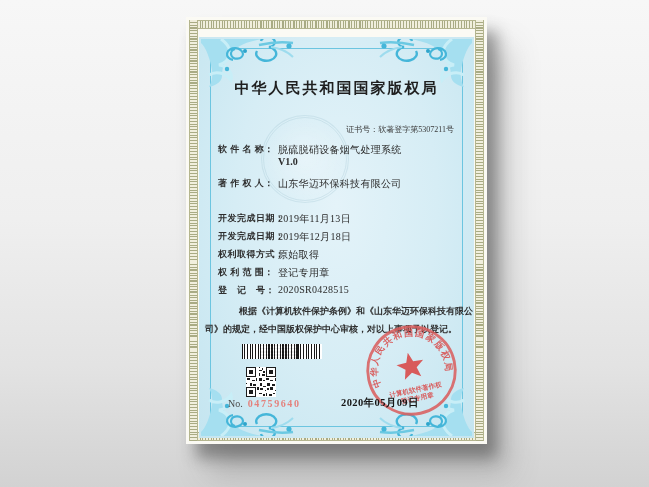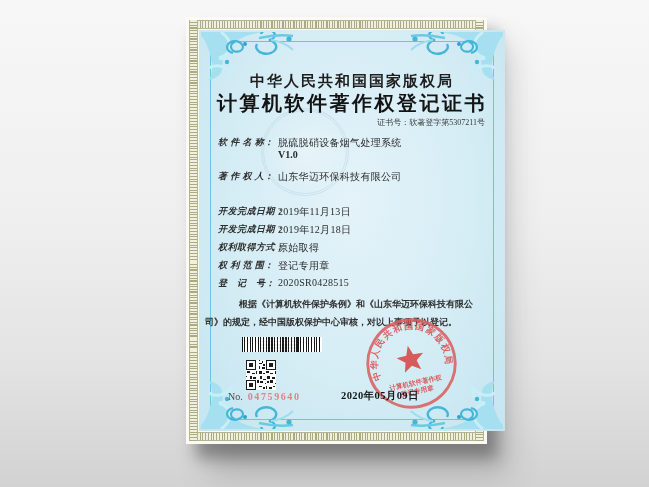--- a/index.html
+++ b/index.html
@@ -22,24 +22,23 @@
   .pb{position:absolute;background-color:#f1efdd;}
   .pb-h{left:3px;right:3px;height:9px;
     background-image:repeating-linear-gradient(90deg,#a9ab84 0 1px,rgba(0,0,0,0) 1px 2.5px,#a9ab84 2.5px 3.5px,rgba(0,0,0,0) 3.5px 5.5px);
     border-top:1px solid #b4b58e;border-bottom:1px solid #b4b58e;box-sizing:border-box;}
   .pb-v{top:3px;bottom:3px;width:9px;
     background-image:repeating-linear-gradient(0deg,#a9ab84 0 1px,rgba(0,0,0,0) 1px 2.5px,#a9ab84 2.5px 3.5px,rgba(0,0,0,0) 3.5px 5.5px);
     border-left:1px solid #b4b58e;border-right:1px solid #b4b58e;box-sizing:border-box;}
   .pb-top{top:3px;} .pb-bot{bottom:3px;} .pb-left{left:3px;} .pb-right{right:3px;}
   
   .blue{
-    position:absolute;left:13px;top:13px;width:275px;height:401px;
+    position:absolute;left:13px;top:20px;width:275px;height:401px;
     background:radial-gradient(ellipse at 50% 42%,#e4f3f9 0%,#d6edf5 52%,#c4e5f0 100%);
     overflow:hidden;
-    padding-left:31px;
   }
   .frame-line{
     position:absolute;left:11px;top:11px;right:11px;bottom:11px;
     border:1px solid #6cc5e0;pointer-events:none;
   }
   .watermark{
     position:absolute;left:62px;top:78px;width:82px;height:82px;border-radius:50%;
     border:3px double rgba(160,195,210,.30);
     background:radial-gradient(circle,rgba(255,255,255,.28) 0%,rgba(255,255,255,0) 70%);
   }
@@ -56,21 +55,21 @@
   }
   .title{
     position:absolute;left:0;right:0;top:60px;text-align:center;
     font-size:20px;font-weight:bold;color:#141414;letter-spacing:2.5px;
   }
   .certno{
     position:absolute;right:20px;top:87px;font-size:8px;color:#3a3a3a;
   }
   .certno .lbl{}
   .row{position:absolute;left:19px;height:12px;font-size:9px;color:#2e2e2e;}
-  .flabel{position:absolute;left:0;top:0;white-space:pre;font-weight:bold;letter-spacing:.5px;font-style:italic;}
+  .flabel{position:absolute;left:0;top:0;white-space:pre;font-weight:bold;letter-spacing:.5px;}
   .fvalue{position:absolute;left:60px;top:0;font-size:10px;font-weight:normal;color:#2b2b2b;white-space:nowrap;letter-spacing:.3px;}
   .version-line{position:absolute;left:79px;top:119px;font-size:10px;font-weight:bold;color:#2b2b2b;}
   .statement{
     position:absolute;left:6px;top:266px;width:268px;
     font-size:9px;line-height:17.5px;color:#2e2e2e;font-weight:bold;
     text-indent:34px;text-align:justify;
   }
   
   .barcode{
     position:absolute;left:43px;top:307px;width:80px;height:15px;background:#fff;
@@ -154,21 +153,20 @@
           <path d="M34,10 a6,5 0 1 0 8,5 a8,6 0 1 0 -10,6" stroke="#45b6d9" stroke-width="2.2"></path>
           <path d="M58,6 q18,-4 34,-2" stroke="#6cc9e2" stroke-width="2.5"></path>
           <path d="M70,8 q14,2 22,10" stroke="#9edcee" stroke-width="2"></path>
           <circle cx="88" cy="7" r="2.6" fill="#45b6d9"></circle>
           <circle cx="26" cy="30" r="2.2" fill="#45b6d9"></circle>
           <circle cx="44" cy="12" r="2" fill="#2ea5cc"></circle>
         </g>
       </svg>
 
       <div class="issuer">中华人民共和国国家版权局</div>
-      <div class="title">计算机软件著作权登记证书</div>
       <div class="certno">
         <span class="lbl">证书号：</span><span>软著登字第5307211号</span>
       </div>
 
       <div class="row" style="top:106px">
         <span class="flabel">软 件 名 称：</span>
         <span class="fvalue">脱硫脱硝设备烟气处理系统</span>
       </div>
       <div class="version-line">V1.0</div>
       <div class="row" style="top:140px">

